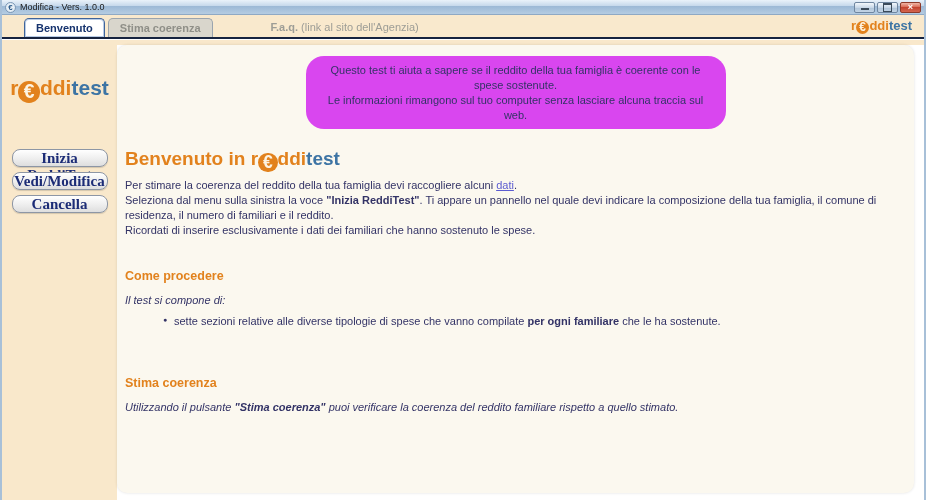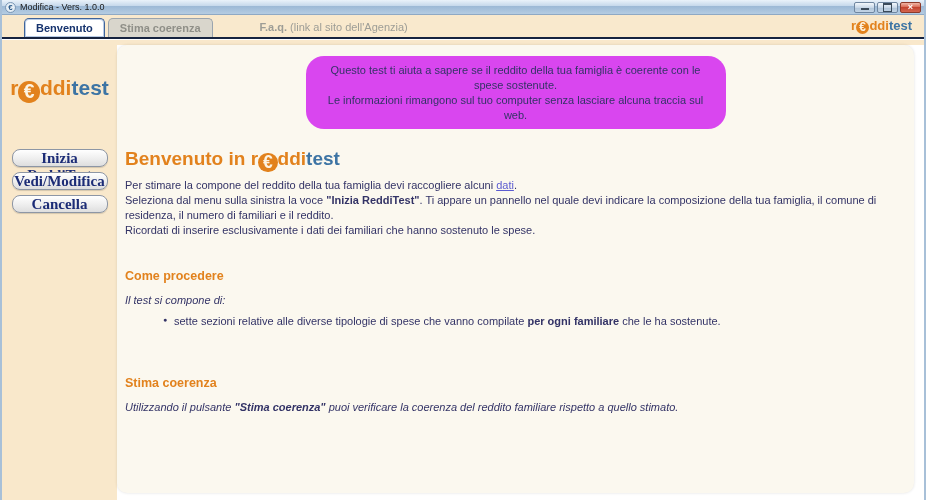--- a/index.html
+++ b/index.html
@@ -26,21 +26,21 @@
   .win-btn.close { background:linear-gradient(#f0b5a5,#d96a55 45%,#c1422e 46%,#d4654e);
                    border-color:#8c3a2a; color:#fff; font-size:9px; font-weight:bold; line-height:1; }
 
   
   .tabbar { height:24px; background:#f9e9cd; display:flex; align-items:flex-end;
             border-bottom:2px solid #16233f; padding-left:22px; }
   .tab { font-size:11px; font-weight:bold; padding:3px 11px 3px 11px; border:1px solid #9aa4ae;
          border-bottom:none; border-radius:5px 5px 0 0; margin-right:3px; cursor:pointer; }
   .tab.active { background:#fff; border-color:#3f649a; color:#16336e; box-shadow:0 0 0 1px #b9cce6 inset; }
   .tab.inactive { background:#d9d6cc; color:#8f8f88; }
-  .faq-link { font-size:11px; color:#9d9d96; margin-left:44px; padding-bottom:4px; cursor:pointer; }
+  .faq-link { font-size:11px; color:#9d9d96; margin-left:55px; padding-bottom:4px; cursor:pointer; }
   .faq-link .faq-bold { font-weight:bold; }
   .tabbar-logo { margin-left:auto; margin-right:12px; padding-bottom:3px; font-size:13px; }
 
   
   .logo { white-space:nowrap; }
   .logo .lg-orange { color:#e2821d; font-weight:bold; }
   .logo .lg-euro { display:inline-flex; align-items:center; justify-content:center;
                    width:1.12em; height:1.12em; border-radius:50%; background:#e2821d;
                    color:#fdf4e2; font-weight:bold; font-size:0.92em; vertical-align:-0.14em; }
   .logo .lg-blue { color:#3d74a4; font-weight:bold; }
@@ -117,21 +117,21 @@
     <div class="main-area">
       <div class="panel">
 
         <div class="infobox">
           <div>Questo test ti aiuta a sapere se il reddito della tua famiglia è coerente con le spese sostenute.</div>
           <div>Le informazioni rimangono sul tuo computer senza lasciare alcuna traccia sul web.</div>
         </div>
 
         <div class="welcome-title"><span>Benvenuto in </span><span class="logo"><span class="lg-orange">r</span><span class="lg-euro">€</span><span class="lg-orange">ddi</span><span class="lg-blue">test</span></span></div>
 
-        <p class="intro-line"><span>Per stimare la compone del reddito della tua famiglia devi raccogliere alcuni </span><span class="link">dati</span><span>.</span></p>
+        <p class="intro-line"><span>Per stimare la coerenza del reddito della tua famiglia devi raccogliere alcuni </span><span class="link">dati</span><span>.</span></p>
 
         <p class="tight"><span>Seleziona dal menu sulla sinistra la voce </span><span class="b">"Inizia ReddiTest"</span><span>.  Ti appare un pannello nel quale devi indicare la composizione della tua famiglia, il comune di residenza, il numero di familiari e il reddito.</span><br>
           <span>Ricordati di inserire esclusivamente i dati dei familiari che hanno sostenuto le spese.</span></p>
 
         <div class="section-h h-procedere">Come procedere</div>
         <p>Il test si compone di:</p>
         <ul class="proc-list">
           <li><span>sette sezioni relative alle diverse tipologie di spese che vanno compilate </span><span class="b">per ogni familiare</span><span> che le ha sostenute.</span></li>
         </ul>
 

